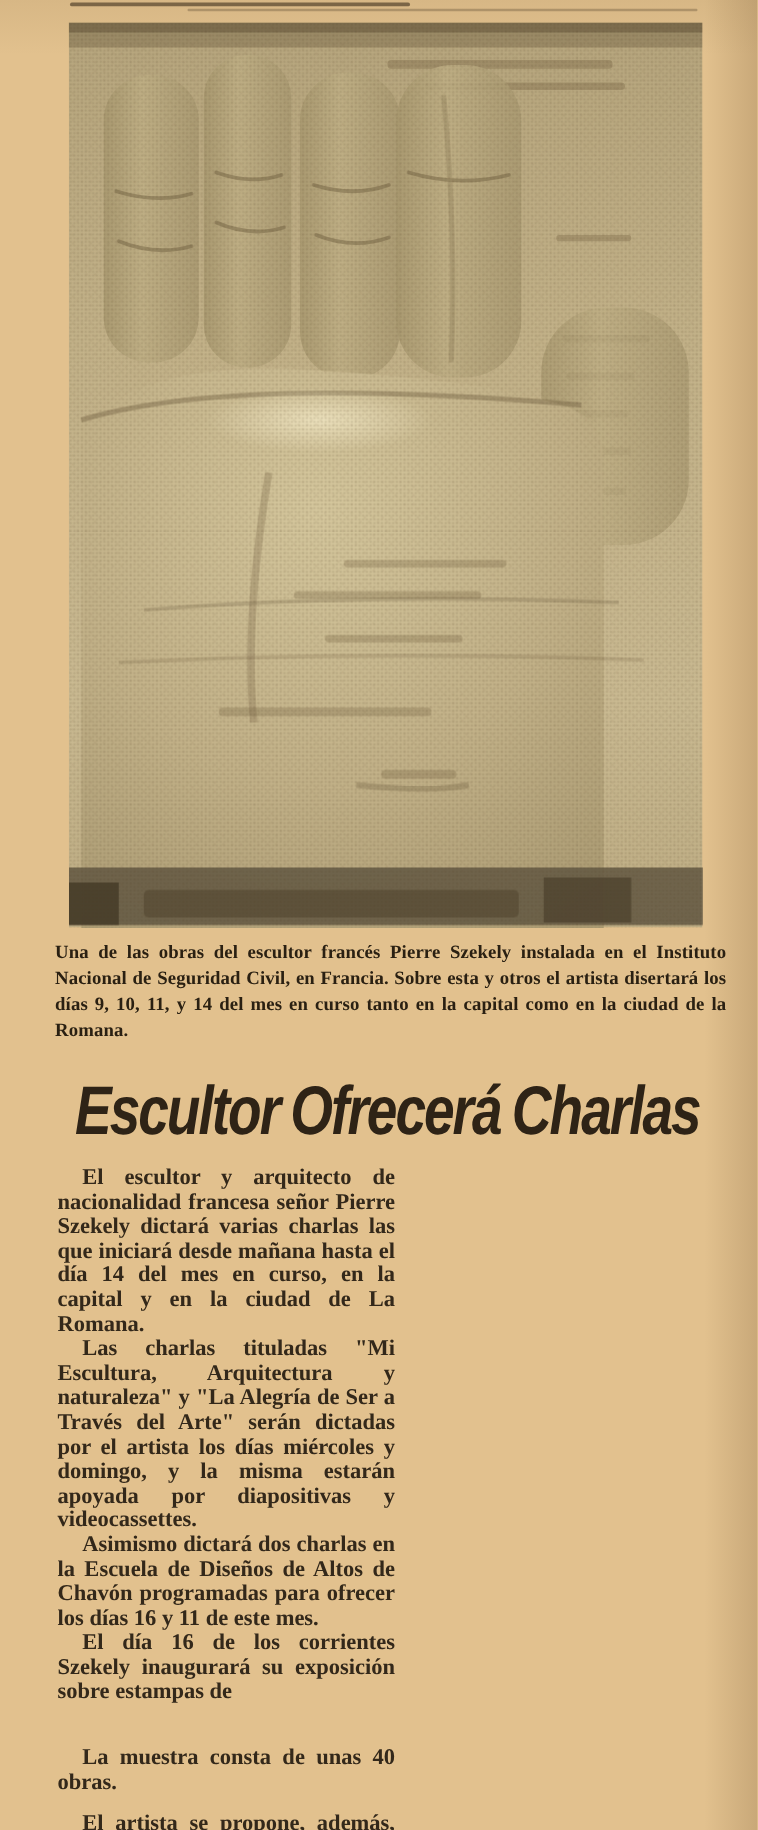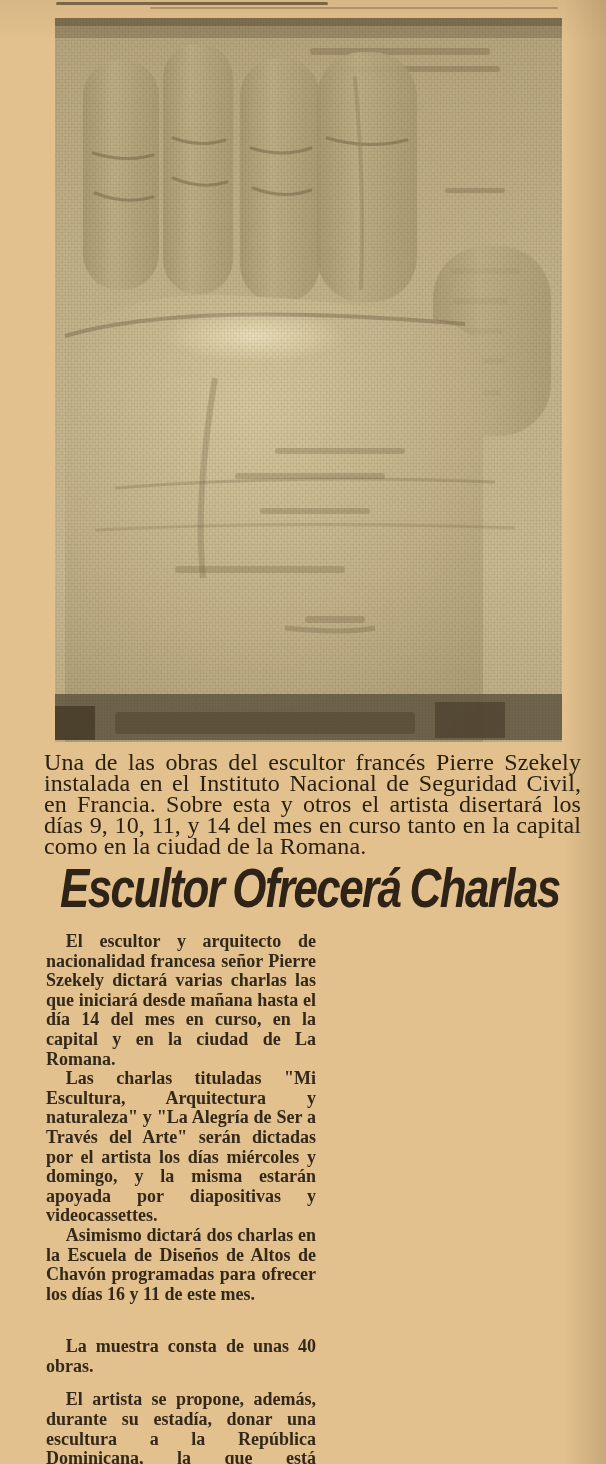--- a/index.html
+++ b/index.html
@@ -20,21 +20,21 @@
   }
   .torn-rule{position:absolute;background:#5c4a30;border-radius:2px;}
   .rule-a{left:56px;top:2px;width:272px;height:3px;opacity:.75;}
   .rule-b{left:150px;top:7px;width:408px;height:2px;opacity:.35;}
   .photo{
     position:absolute;left:55px;top:18px;width:507px;height:724px;margin:0;
   }
   .photo svg{display:block;width:100%;height:100%;}
   .caption{
     position:absolute;left:44px;top:752px;width:537px;
-    font-size:24px;line-height:21px;font-weight:400;
+    font-size:15px;line-height:21px;font-weight:700;
     text-align:justify;letter-spacing:.1px;
     color:#2a2012;margin:0;
   }
   .headline{
     position:absolute;left:60px;top:856px;width:660px;margin:0;
     font-family:"Liberation Sans","DejaVu Sans",sans-serif;
     font-style:italic;font-weight:700;
     font-size:55px;letter-spacing:-2px;word-spacing:-2px;
     color:#2e2316;white-space:nowrap;
     transform:scaleX(.80);transform-origin:left center;
@@ -157,20 +157,21 @@
 
   <p class="caption">Una de las obras del escultor francés Pierre Szekely instalada en el Instituto Nacional de Seguridad Civil, en Francia. Sobre esta y otros el artista disertará los días 9, 10, 11, y 14 del mes en curso tanto en la capital como en la ciudad de la Romana.</p>
 
   <h1 class="headline">Escultor Ofrecerá Charlas</h1>
 
   <div class="columns">
     <div class="col">
       <p class="indent">El escultor y arquitecto de nacionalidad francesa señor Pierre Szekely dictará varias charlas las que iniciará desde mañana hasta el día 14 del mes en curso, en la capital y en la ciudad de La Romana.</p>
       <p class="indent">Las charlas tituladas "Mi Escultura, Arquitectura y naturaleza" y "La Alegría de Ser a Través del Arte" serán dictadas por el artista los días miércoles y domingo, y la misma estarán apoyada por diapositivas y videocassettes.</p>
       <p class="indent">Asimismo dictará dos charlas en la Escuela de Diseños de Altos de Chavón programadas para ofrecer los días 16 y 11 de este mes.</p>
+      <p class="indent">El día 16 de los corrientes Szekely inaugurará su exposición sobre estampas de</p>
     </div>
     <div class="col">
       <p class="indent">La muestra consta de unas 40 obras.</p>
       <p class="indent gap">El artista se propone, además, durante su estadía, donar una escultura a la República Dominicana, la que está elaborando en los talleres de Marmolería Nacional, y llevará como título "La Cabeza de Santo Domingo se Identifica con el Sol".</p>
     </div>
   </div>
 
 </div>
 
 </body></html>

